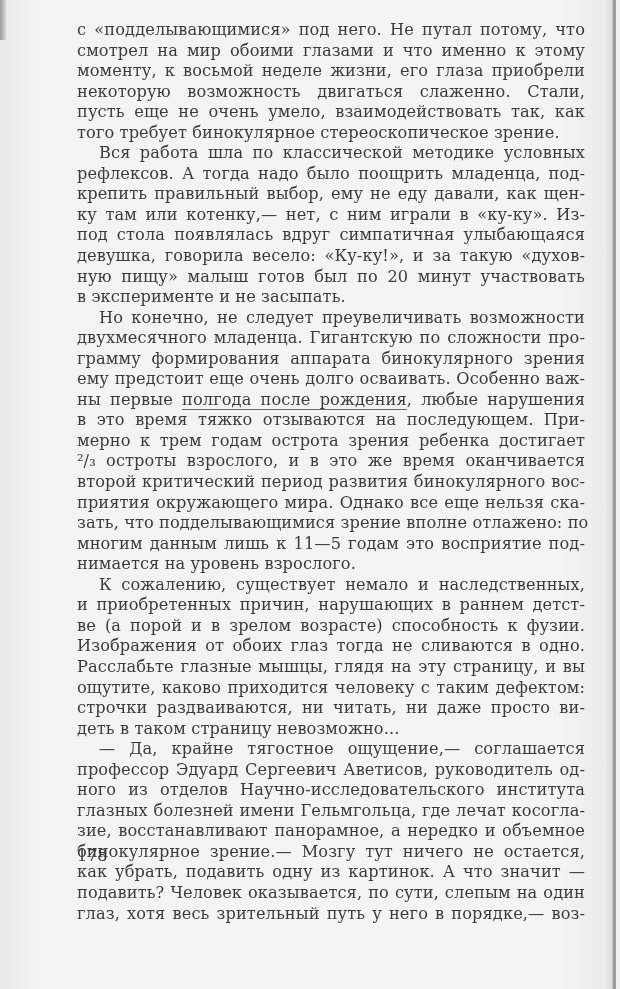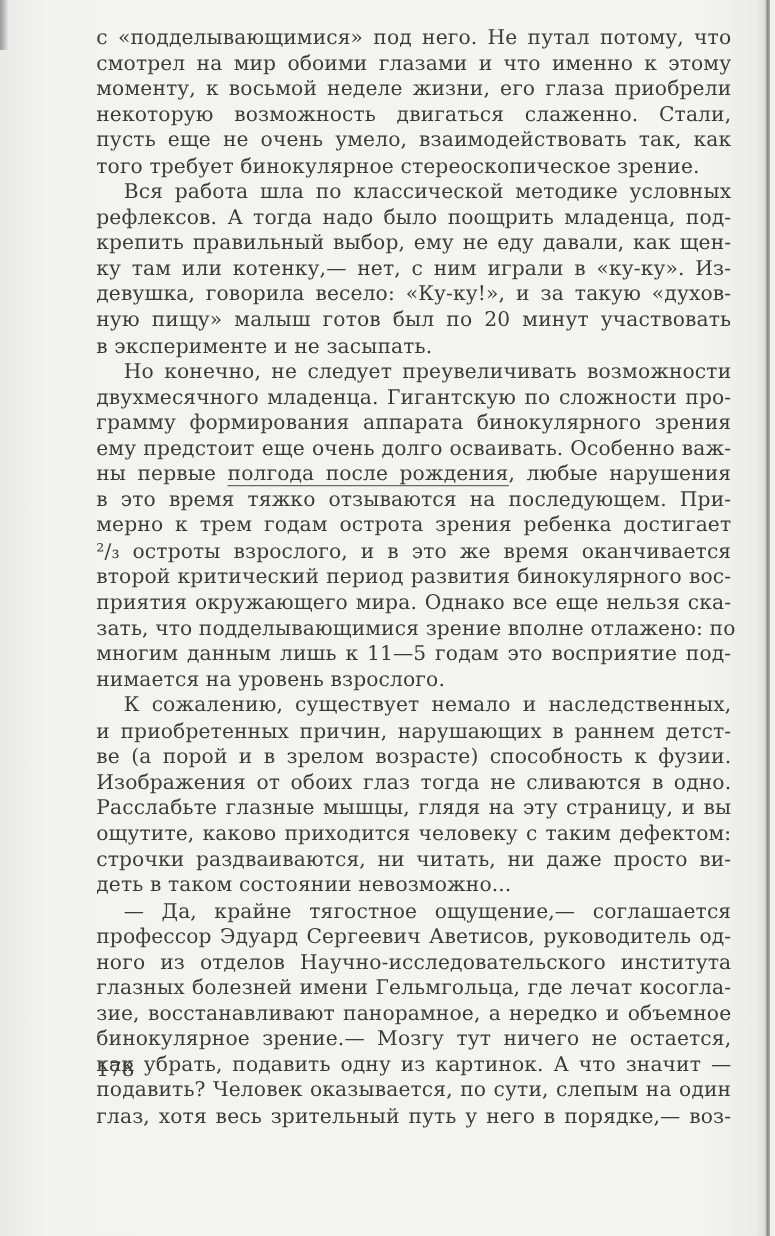--- a/index.html
+++ b/index.html
@@ -45,20 +45,21 @@
       <span class="line">с «подделывающимися» под него. Не путал потому, что</span>
       <span class="line">смотрел на мир обоими глазами и что именно к этому</span>
       <span class="line">моменту, к восьмой неделе жизни, его глаза приобрели</span>
       <span class="line">некоторую возможность двигаться слаженно. Стали,</span>
       <span class="line">пусть еще не очень умело, взаимодействовать так, как</span>
       <span class="line last">того требует бинокулярное стереоскопическое зрение.</span>
       <span class="line indent">Вся работа шла по классической методике условных</span>
       <span class="line">рефлексов. А тогда надо было поощрить младенца, под-</span>
       <span class="line">крепить правильный выбор, ему не еду давали, как щен-</span>
       <span class="line">ку там или котенку,— нет, с ним играли в «ку-ку». Из-</span>
+      <span class="line">под стола появлялась вдруг симпатичная улыбающаяся</span>
       <span class="line">девушка, говорила весело: «Ку-ку!», и за такую «духов-</span>
       <span class="line">ную пищу» малыш готов был по 20 минут участвовать</span>
       <span class="line last">в эксперименте и не засыпать.</span>
       <span class="line indent">Но конечно, не следует преувеличивать возможности</span>
       <span class="line">двухмесячного младенца. Гигантскую по сложности про-</span>
       <span class="line">грамму формирования аппарата бинокулярного зрения</span>
       <span class="line">ему предстоит еще очень долго осваивать. Особенно важ-</span>
       <span class="line">ны первые <span class="underline">полгода после рождения</span>, любые нарушения</span>
       <span class="line">в это время тяжко отзываются на последующем. При-</span>
       <span class="line">мерно к трем годам острота зрения ребенка достигает</span>
@@ -68,21 +69,21 @@
       <span class="line">зать, что подделывающимися зрение вполне отлажено: по</span>
       <span class="line">многим данным лишь к 11—5 годам это восприятие под-</span>
       <span class="line last">нимается на уровень взрослого.</span>
       <span class="line indent">К сожалению, существует немало и наследственных,</span>
       <span class="line">и приобретенных причин, нарушающих в раннем детст-</span>
       <span class="line">ве (а порой и в зрелом возрасте) способность к фузии.</span>
       <span class="line">Изображения от обоих глаз тогда не сливаются в одно.</span>
       <span class="line">Расслабьте глазные мышцы, глядя на эту страницу, и вы</span>
       <span class="line">ощутите, каково приходится человеку с таким дефектом:</span>
       <span class="line">строчки раздваиваются, ни читать, ни даже просто ви-</span>
-      <span class="line last">деть в таком состоянии невозможно...</span>
+      <span class="line last">деть в таком страницу невозможно...</span>
       <span class="line indent">— Да, крайне тягостное ощущение,— соглашается</span>
       <span class="line">профессор Эдуард Сергеевич Аветисов, руководитель од-</span>
       <span class="line">ного из отделов Научно-исследовательского института</span>
       <span class="line">глазных болезней имени Гельмгольца, где лечат косогла-</span>
       <span class="line">зие, восстанавливают панорамное, а нередко и объемное</span>
       <span class="line">бинокулярное зрение.— Мозгу тут ничего не остается,</span>
       <span class="line">как убрать, подавить одну из картинок. А что значит —</span>
       <span class="line">подавить? Человек оказывается, по сути, слепым на один</span>
       <span class="line">глаз, хотя весь зрительный путь у него в порядке,— воз-</span>
     </div>

